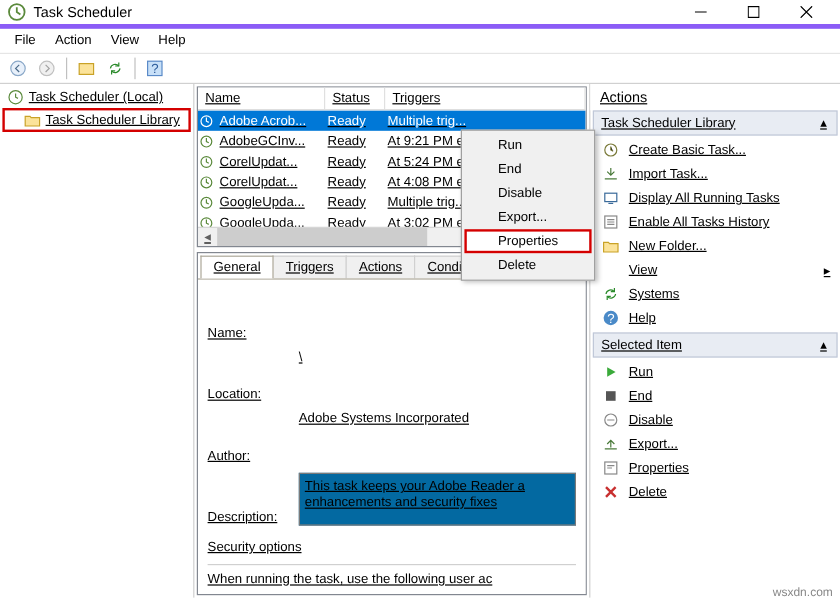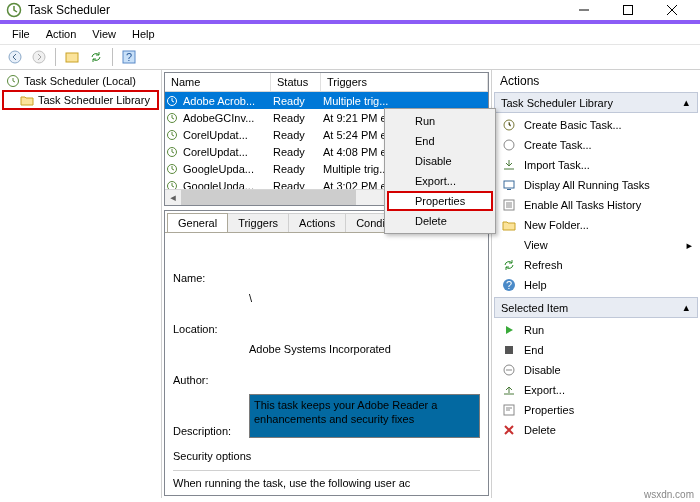--- a/index.html
+++ b/index.html
@@ -13,21 +13,21 @@
 
 
 .menubar { height: 20px; display: flex; align-items: center; padding: 0 4px; }
 .menubar .mi { padding: 2px 8px; }
 
 
 .toolbar { height: 26px; display: flex; align-items: center; padding: 0 4px; border-top: 1px solid #e5e5e5; border-bottom: 1px solid #d0d0d0; gap: 2px; background:#fff;}
 .tbtn { width: 22px; height: 22px; display: flex; align-items: center; justify-content: center; border: 1px solid transparent; }
 
 
-.main { display: flex; height: calc(502px - 28px - 20px - 26px); }
+.main { display: flex; height: calc(502px - 28px - 20px - 26px); text-decoration: underline; }
 .tree { width: 162px; border-right: 1px solid #d0d0d0; padding: 2px; }
 .tree-root { padding: 2px 0 2px 4px; display:flex; align-items:center; gap:4px;}
 .tree-item { padding: 2px 0 2px 18px; display:flex; align-items:center; gap:4px; }
 .tree-item.hl { border: 2px solid #d40000; padding: 1px 0 1px 16px; }
 
 .center { flex: 1; display: flex; flex-direction: column; min-width: 0; border-right: 1px solid #d0d0d0; padding:2px;}
 .tasklist { border: 1px solid #828790; height: 134px; display:flex; flex-direction:column; min-height:0; }
 .tasklist-hdr { display: flex; background: #fff; border-bottom: 1px solid #d6d6d6; }
 .tasklist-hdr .col { padding: 3px 6px; border-right: 1px solid #e0e0e0; font-weight:400;}
 .col-name { width: 106px; } .col-status { width: 50px; } .col-trig { flex:1; }
@@ -295,28 +295,20 @@
             <svg width="14" height="14">
               <circle cx="7" cy="7" r="5" fill="none" stroke="#7a7a3a"></circle>
               <path d="M7 4v3l2 1" stroke="#7a7a3a"></path>
             </svg>
           </span>
           <span>Create Basic Task...</span>
         </div>
         <div class="action-item">
           <span class="action-ic">
             <svg width="14" height="14">
-              <circle cx="7" cy="7" r="5" fill="none" stroke="#888"></circle>
-            </svg>
-          </span>
-          <span>Create Task...</span>
-        </div>
-        <div class="action-item">
-          <span class="action-ic">
-            <svg width="14" height="14">
               <path d="M7 2v6m-3-3l3 3 3-3" stroke="#4a7a3a" fill="none"></path>
               <path d="M2 11h10" stroke="#4a7a3a"></path>
             </svg>
           </span>
           <span>Import Task...</span>
         </div>
         <div class="action-item">
           <span class="action-ic">
             <svg width="14" height="14">
               <rect x="2" y="3" width="10" height="7" fill="none" stroke="#3a6a9a"></rect>
@@ -347,21 +339,21 @@
           <span>View</span>
           <span style="margin-left:auto">▸</span>
         </div>
         <div class="action-item">
           <span class="action-ic">
             <svg width="14" height="14">
               <path d="M3 7a4 4 0 0 1 7-2M11 7a4 4 0 0 1-7 2" stroke="#2a8a2a" fill="none"></path>
               <path d="M10 2v3h-3M4 12v-3h3" stroke="#2a8a2a" fill="none"></path>
             </svg>
           </span>
-          <span>Refresh</span>
+          <span>Systems</span>
         </div>
         <div class="action-item">
           <span class="action-ic">
             <svg width="14" height="14">
               <circle cx="7" cy="7" r="6" fill="#4a8ac8"></circle>
               <text x="7" y="11" text-anchor="middle" font-size="10" fill="#fff">?</text>
             </svg>
           </span>
           <span>Help</span>
         </div>

